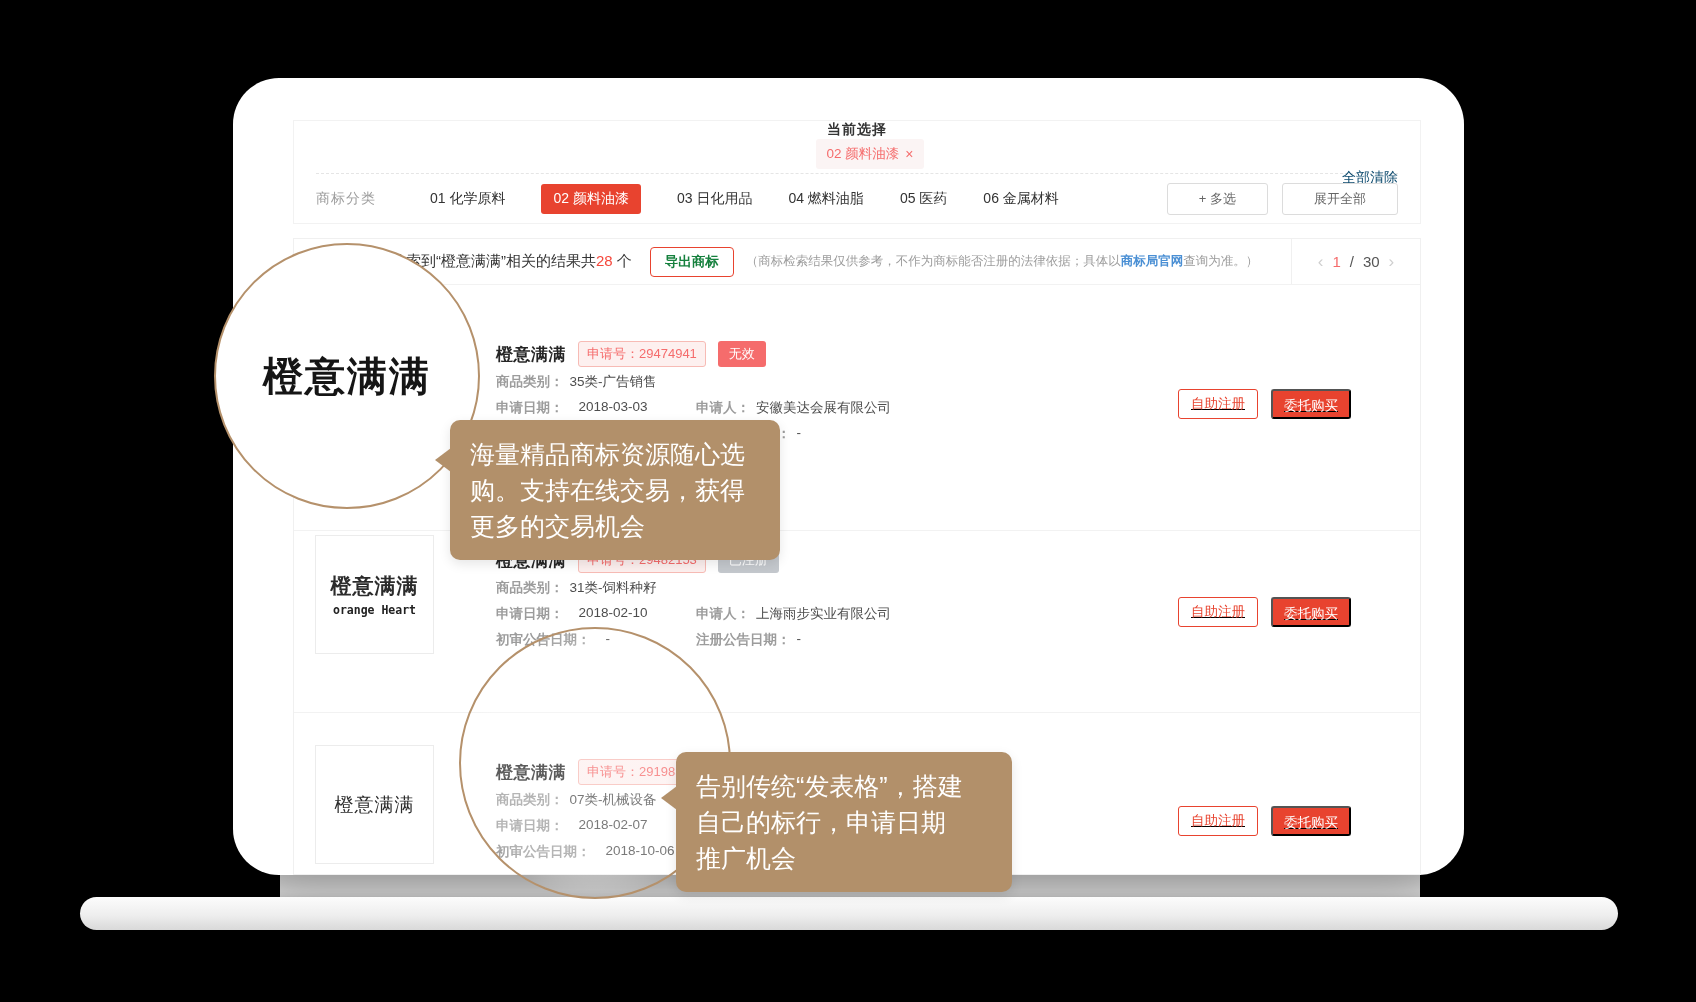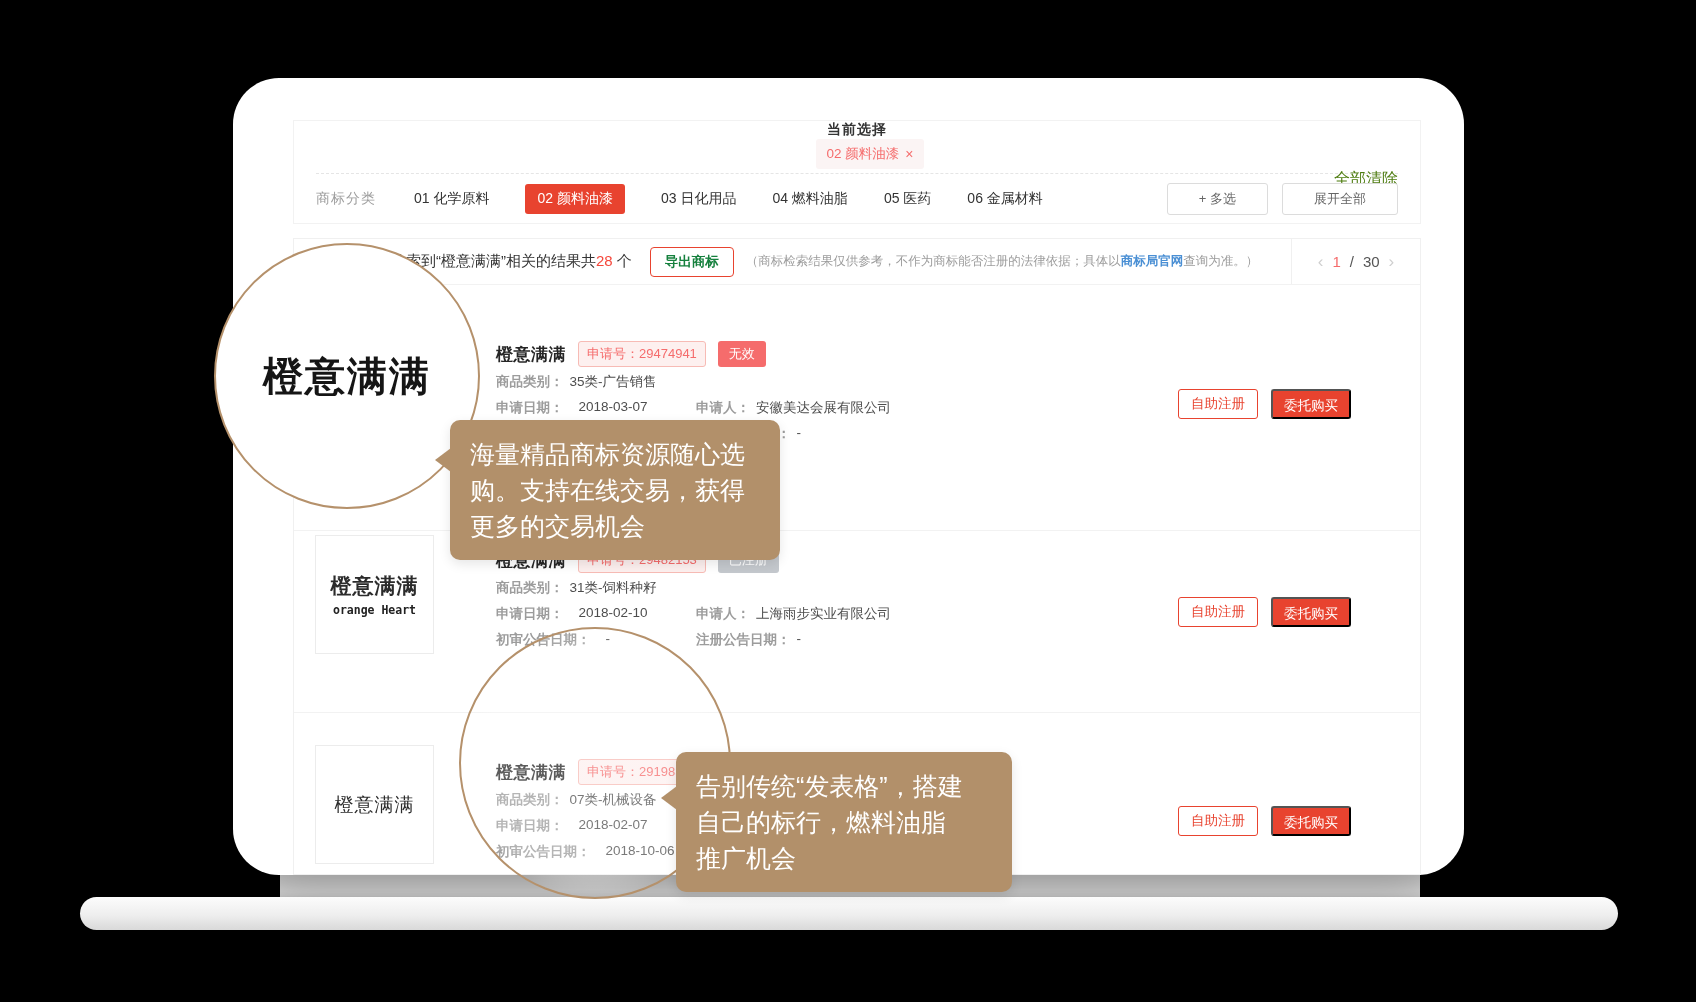--- a/index.html
+++ b/index.html
@@ -26,22 +26,22 @@
   .frow { display:flex; align-items:center; padding:0 22px; }
   .frow-a { height:52px;flex-direction:column; }
   .frow-b { height:50px; }
   .fdivider { border-top:1px dashed #e5e5e5; margin:0 22px; }
   .flabel { font-size:14px; color:#333; font-weight:700; letter-spacing:1px; }
   .flabel.muted { color:#9c9c9c; font-weight:400; }
   .sel-tag { margin-left:26px; display:inline-flex; align-items:center; gap:6px;
              background:#fbf4f4; border-radius:3px; padding:6px 11px;
              font-size:13.5px; color:#f56c6c; cursor:pointer; }
   .sel-tag .x { font-size:14px; }
-  .clear-all { margin-left:auto; font-size:16px; color:#4d7c0f; cursor:pointer; }
-  .cats { display:flex; align-items:center; gap:36px; margin-left:38px; font-size:14px; color:#333; }
+  .clear-all { margin-left:auto; font-size:14px; color:#0c4a6e; cursor:pointer; }
+  .cats { display:flex; align-items:center; gap:36px; margin-left:54px; font-size:14px; color:#333; }
   .cat { cursor:pointer; white-space:nowrap; }
   .cat.active { background:#e8432f; color:#fff; padding:6px 12px; border-radius:3px; }
   .fbtns { margin-left:auto; display:flex; gap:14px; }
   .gbtn { border:1px solid #dcdcdc; border-radius:3px; padding:6px 31px; font-size:13px; color:#666;
           background:#fff; cursor:pointer; white-space:nowrap; }
 
   
   .results-panel { position:absolute; left:60px; top:160px; width:1128px; height:637px;
                    background:#fff; border:1px solid #f0f0f0; }
   .rheader { position:relative; height:46px; display:flex; align-items:center;
@@ -85,21 +85,21 @@
   .status[data-status="invalid"] { background:#f56c6c; }
   .status[data-status="registered"] { background:#c4c8cd; }
 
   .fline { display:flex; margin-top:6px; font-size:13.5px; height:20px; }
   .pair { display:flex; }
   .pair.w { width:200px;gap:9px; }
   .lbl { color:#9c9c9c; white-space:nowrap;font-weight:bold; }
   .val { color:#4d4d4d; margin-left:6px; white-space:nowrap; }
   .pair:has(.val:empty) { display:none; }
 
-  .ractions { position:absolute; right:69px; display:flex; gap:13px; }
+  .ractions { position:absolute; right:69px; display:flex; gap:13px;text-decoration:underline; }
   .r1 .ractions { top:104px; } .r2 .ractions { top:66px; } .r3 .ractions { top:93px; }
   .btn-outline { width:80px; height:30px; line-height:28px; text-align:center; font-size:13.5px;
                  color:#e8432f; border:1px solid #e8432f; background:#fff; border-radius:3px; cursor:pointer; }
   .btn-fill { width:80px; height:30px; line-height:30px; text-align:center; font-size:13.5px;
               color:#fff; background:#e8432f; border-radius:3px; cursor:pointer; }
 
   
   .magcircle { position:absolute; left:214px; top:243px; width:266px; height:266px; border-radius:50%;
                background:#fff; border:2px solid #b5916b; z-index:30;
                display:flex; align-items:center; justify-content:center; }
@@ -185,21 +185,21 @@
           </div>
           <div class="fline">
               <span class="pair">
                 <span class="lbl">商品类别：</span>
                 <span class="val">35类-广告销售</span>
               </span>
             </div>
           <div class="fline">
             <span class="pair w">
                 <span class="lbl">申请日期：</span>
-                <span class="val">2018-03-07</span>
+                <span class="val">2018-03-03</span>
               </span>
             <span class="pair">
                 <span class="lbl">申请人：</span>
                 <span class="val">安徽美达会展有限公司</span>
               </span>
           </div>
           <div class="fline">
             <span class="pair w">
                 <span class="lbl">初审公告日期：</span>
                 <span class="val">-</span>
@@ -303,18 +303,18 @@
   </div>
   <div class="ring2"></div>
 
   <div class="callout co1">
     <div>海量精品商标资源随心选</div>
     <div>购。支持在线交易，获得</div>
     <div>更多的交易机会</div>
   </div>
   <div class="callout co2">
     <div>告别传统“发表格”，搭建</div>
-    <div>自己的标行，燃料油脂</div>
+    <div>自己的标行，申请日期</div>
     <div>推广机会</div>
   </div>
 
   <div class="base-bar"></div>
 </div>
 
 </body></html>

